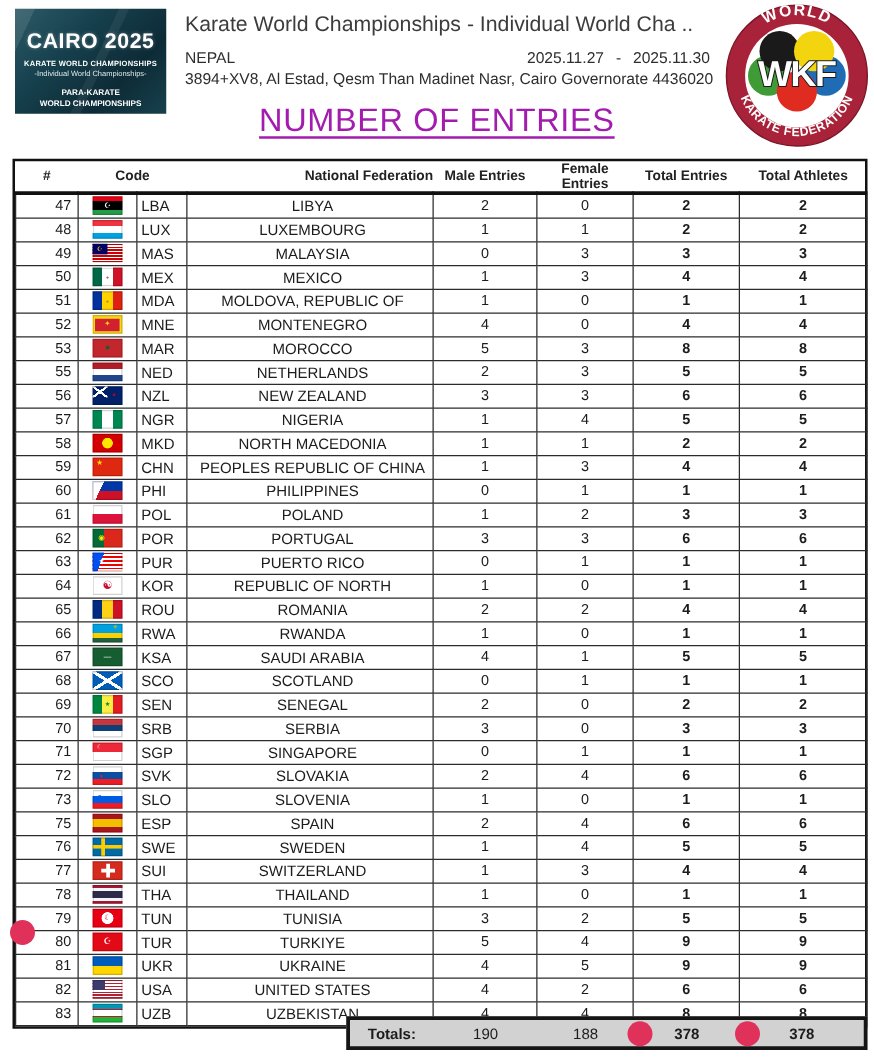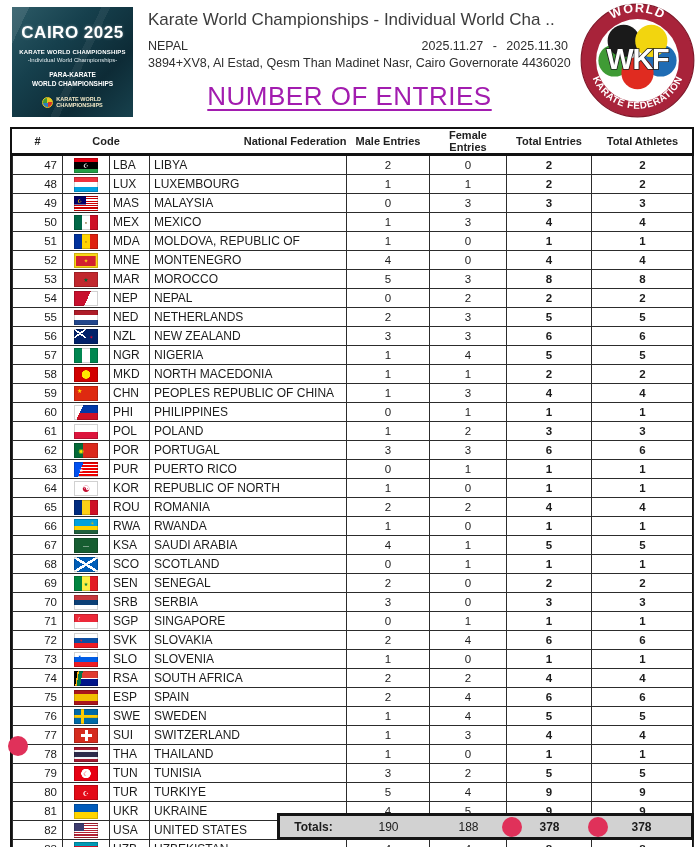--- a/index.html
+++ b/index.html
@@ -3,21 +3,21 @@
 <meta charset="utf-8">
 <style>
   html,body{margin:0;padding:0;}
   body{
     width:699px;height:847px;position:relative;background:#fff;
     font-family:"Liberation Sans","DejaVu Sans",sans-serif;color:#1c1c1c;
     overflow:hidden;
   }
   
   .poster{
-    position:absolute;left:12px;top:7px;width:121px;height:110px;
+    position:absolute;left:12px;top:7px;width:121px;height:84px;
     background:
       linear-gradient(115deg, rgba(255,255,255,.10) 0 10%, rgba(255,255,255,0) 10% 52%, rgba(255,255,255,.06) 52% 57%, rgba(255,255,255,0) 57%),
       linear-gradient(135deg,#2c5a66 0%,#16404d 35%,#0d2b36 70%,#17414d 100%);
     color:#fff;text-align:center;overflow:hidden;
   }
   .poster .p-title{font-size:17px;font-weight:bold;letter-spacing:.5px;margin-top:16px;text-shadow:0 0 3px rgba(255,255,255,.35);}
   .poster .p-sub1{font-size:6px;font-weight:bold;margin-top:6px;letter-spacing:.2px;}
   .poster .p-sub2{font-size:6px;margin-top:2px;color:#dfe9ec;}
   .poster .p-sub3{font-size:6.5px;font-weight:bold;margin-top:8px;}
   .poster .p-sub4{font-size:6.5px;font-weight:bold;margin-top:2px;}
@@ -47,21 +47,21 @@
   thead td.h-fed{text-align:right;padding-left:3px;}
   tbody td{border:1px solid #2c2c2c;padding:0;overflow:hidden;}
   tbody tr{height:16px;}
   .cell-num{text-align:right;padding-right:5px;font-size:11.5px;}
   .cell-flag{text-align:center;}
   .flag{width:24px;height:15px;display:inline-block;vertical-align:middle;position:relative;
         box-shadow:inset 0 0 0 1px rgba(0,0,0,.18);}
   .emblem{position:absolute;font-style:normal;line-height:1;font-size:6px;left:50%;top:50%;transform:translate(-50%,-50%);}
   .pos-tl{left:24%;top:30%;} .pos-tr{left:76%;top:28%;} .pos-l{left:30%;top:50%;} .pos-r{left:72%;top:50%;}
   .cell-code{text-align:left;padding-left:3px;font-size:12px;word-break:break-all;line-height:1.0;}
-  .cell-fed{text-align:left;padding-left:4px;font-size:12px;white-space:nowrap;}
+  .cell-fed{text-align:center;padding-left:4px;font-size:12px;white-space:nowrap;}
   .cell-n{text-align:center;font-size:11.5px;}
   .cell-n.bold{font-weight:bold;}
   
   .totals-bar{
     position:absolute;left:277px;top:813px;width:417px;height:27px;box-sizing:border-box;
     background:#d2d2d2;border:3px solid #151515;
     display:grid;grid-template-columns:67px 83px 77px 85px 1fr;align-items:center;
     font-size:12px;
   }
   .totals-bar .t-cell{text-align:center;}
@@ -216,30 +216,20 @@
           <td class="cell-num">53</td>
           <td class="cell-flag"><span class="flag" style="background: rgb(193, 39, 45);"><i class="emblem pos-c" style="color: rgb(0, 98, 51); font-size: 6px;">★</i></span></td>
           <td class="cell-code">MAR</td>
           <td class="cell-fed">MOROCCO</td>
           <td class="cell-n">5</td>
           <td class="cell-n">3</td>
           <td class="cell-n bold">8</td>
           <td class="cell-n bold">8</td>
         </tr>
         <tr class="row">
-          <td class="cell-num">54</td>
-          <td class="cell-flag"><span class="flag" style="background: linear-gradient(115deg, rgb(200, 16, 46) 0px, rgb(200, 16, 46) 55%, rgb(255, 255, 255) 55%);"></span></td>
-          <td class="cell-code">NEP</td>
-          <td class="cell-fed">NEPAL</td>
-          <td class="cell-n">0</td>
-          <td class="cell-n">2</td>
-          <td class="cell-n bold">2</td>
-          <td class="cell-n bold">2</td>
-        </tr>
-        <tr class="row">
           <td class="cell-num">55</td>
           <td class="cell-flag"><span class="flag" style="background: linear-gradient(rgb(174, 28, 40) 0px, rgb(174, 28, 40) 33%, rgb(255, 255, 255) 33%, rgb(255, 255, 255) 67%, rgb(33, 70, 139) 67%);"></span></td>
           <td class="cell-code">NED</td>
           <td class="cell-fed">NETHERLANDS</td>
           <td class="cell-n">2</td>
           <td class="cell-n">3</td>
           <td class="cell-n bold">5</td>
           <td class="cell-n bold">5</td>
         </tr>
         <tr class="row">
@@ -414,30 +404,20 @@
         </tr>
         <tr class="row">
           <td class="cell-num">73</td>
           <td class="cell-flag"><span class="flag" style="background: linear-gradient(rgb(255, 255, 255) 0px, rgb(255, 255, 255) 33%, rgb(0, 92, 229) 33%, rgb(0, 92, 229) 67%, rgb(237, 28, 36) 67%);"><i class="emblem pos-tl" style="color: rgb(0, 92, 229); font-size: 4px;">▼</i></span></td>
           <td class="cell-code">SLO</td>
           <td class="cell-fed">SLOVENIA</td>
           <td class="cell-n">1</td>
           <td class="cell-n">0</td>
           <td class="cell-n bold">1</td>
           <td class="cell-n bold">1</td>
-        </tr>
-        <tr class="row">
-          <td class="cell-num">74</td>
-          <td class="cell-flag"><span class="flag" style="background: linear-gradient(100deg, rgb(0, 0, 0) 0px, rgb(0, 0, 0) 14%, rgb(255, 182, 18) 14%, rgb(255, 182, 18) 19%, rgb(0, 119, 73) 19%, rgb(0, 119, 73) 33%, transparent 33%), linear-gradient(rgb(224, 60, 49) 0px, rgb(224, 60, 49) 44%, rgb(255, 255, 255) 44%, rgb(255, 255, 255) 56%, rgb(0, 20, 137) 56%);"></span></td>
-          <td class="cell-code">RSA</td>
-          <td class="cell-fed">SOUTH AFRICA</td>
-          <td class="cell-n">2</td>
-          <td class="cell-n">2</td>
-          <td class="cell-n bold">4</td>
-          <td class="cell-n bold">4</td>
         </tr>
         <tr class="row">
           <td class="cell-num">75</td>
           <td class="cell-flag"><span class="flag" style="background: linear-gradient(rgb(170, 21, 27) 0px, rgb(170, 21, 27) 27%, rgb(241, 191, 0) 27%, rgb(241, 191, 0) 73%, rgb(170, 21, 27) 73%);"></span></td>
           <td class="cell-code">ESP</td>
           <td class="cell-fed">SPAIN</td>
           <td class="cell-n">2</td>
           <td class="cell-n">4</td>
           <td class="cell-n bold">6</td>
           <td class="cell-n bold">6</td>

